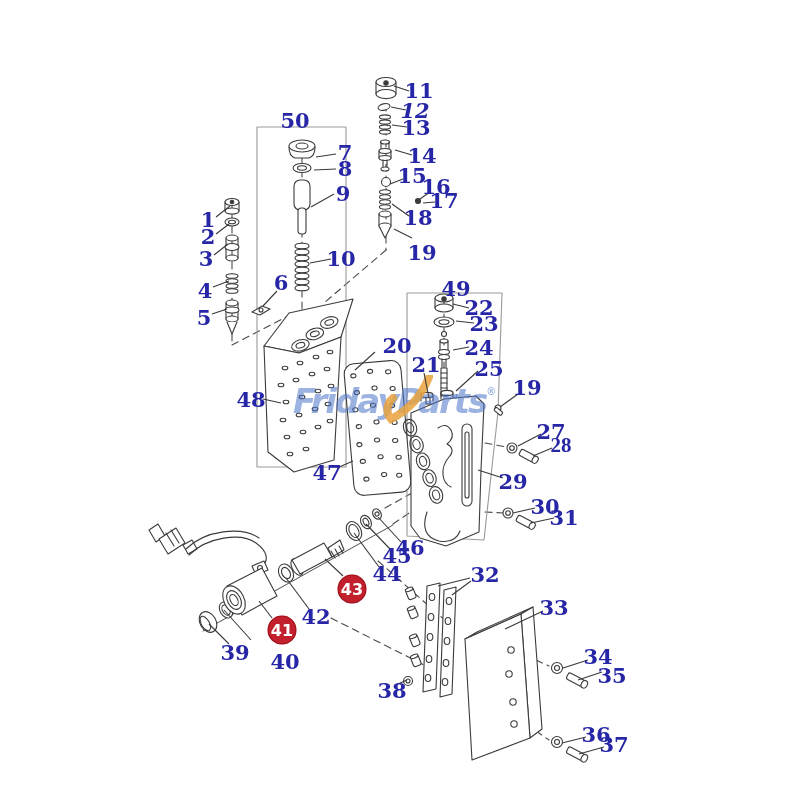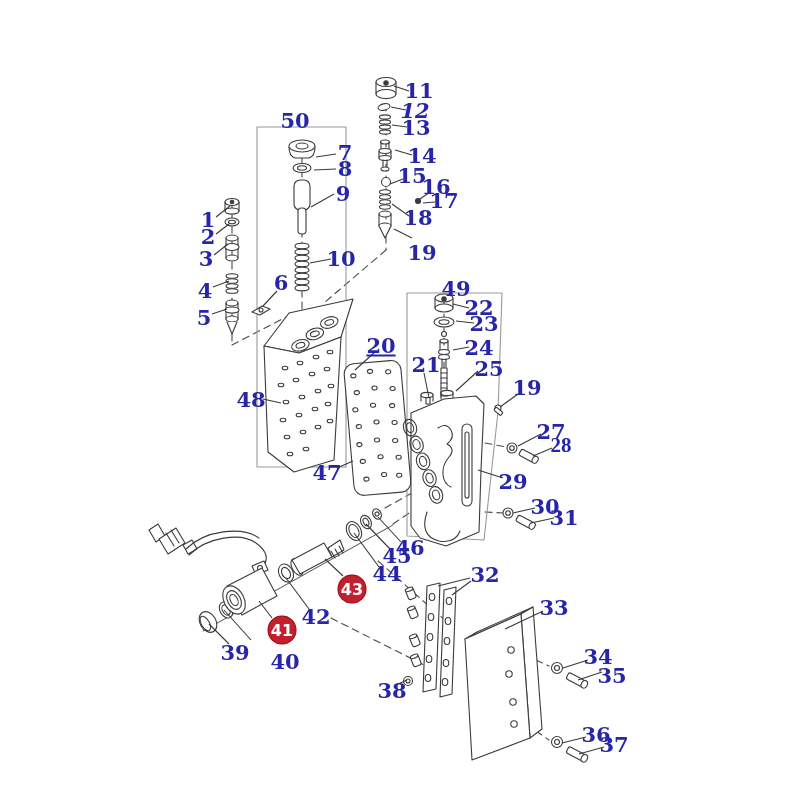--- a/index.html
+++ b/index.html
@@ -354,20 +354,26 @@
         <ellipse cx="366" cy="522" rx="5" ry="7"></ellipse>
           <ellipse cx="366" cy="522" rx="2.5" ry="4"></ellipse>
       </g>
       <g transform="rotate(-28 377 514)">
         <ellipse cx="377" cy="514" rx="4" ry="5.5"></ellipse>
           <circle cx="377" cy="514" r="2"></circle>
       </g>
     </g>
   </svg>
 
+  <div id="watermark">
+    <span>Friday</span><span>Parts</span><span class="reg">®</span>
+    <svg id="wm-check" width="60" height="60" viewBox="0 0 60 60">
+      <path d="M48,2 C40,22 26,36 10,44 C4,37 6,28 12,23" fill="none" stroke="var(--wm-orange,#e8a23c)" stroke-width="8" stroke-linecap="round" opacity="0.85"></path>
+    </svg>
+  </div>
 
   <svg id="leader-svg" width="800" height="800" viewBox="0 0 800 800">
       <line x1="216" y1="217" x2="230" y2="206" stroke="#3a3a3a" stroke-width="1.1"></line>
       <line x1="216" y1="234" x2="229" y2="224" stroke="#3a3a3a" stroke-width="1.1"></line>
       <line x1="214" y1="255" x2="228" y2="244" stroke="#3a3a3a" stroke-width="1.1"></line>
       <line x1="213" y1="287" x2="229" y2="281" stroke="#3a3a3a" stroke-width="1.1"></line>
       <line x1="212" y1="314" x2="227" y2="309" stroke="#3a3a3a" stroke-width="1.1"></line>
       <line x1="277" y1="291" x2="263" y2="306" stroke="#3a3a3a" stroke-width="1.1"></line>
       <line x1="336" y1="154" x2="316" y2="157" stroke="#3a3a3a" stroke-width="1.1"></line>
       <line x1="336" y1="169" x2="314" y2="170" stroke="#3a3a3a" stroke-width="1.1"></line>
@@ -427,21 +433,21 @@
       <div class="callout" style="left: 341px; top: 258px;">10</div>
       <div class="callout" style="left: 419px; top: 90px;">11</div>
       <div class="callout" style="left: 415px; top: 110px; font-style: italic;">12</div>
       <div class="callout" style="left: 416px; top: 127px;">13</div>
       <div class="callout" style="left: 422px; top: 155px;">14</div>
       <div class="callout" style="left: 412px; top: 175px;">15</div>
       <div class="callout" style="left: 436px; top: 186px;">16</div>
       <div class="callout" style="left: 444px; top: 200px;">17</div>
       <div class="callout" style="left: 418px; top: 217px;">18</div>
       <div class="callout" style="left: 422px; top: 252px;">19</div>
-      <div class="callout" style="left: 381px; top: 345px; text-decoration: underline;">20</div>
+      <div class="callout" style="left: 397px; top: 345px;">20</div>
       <div class="callout" style="left: 426px; top: 364px;">21</div>
       <div class="callout" style="left: 479px; top: 307px;">22</div>
       <div class="callout" style="left: 484px; top: 323px;">23</div>
       <div class="callout" style="left: 479px; top: 347px;">24</div>
       <div class="callout" style="left: 489px; top: 368px;">25</div>
       <div class="callout" style="left: 527px; top: 387px;">19</div>
       <div class="callout" style="left: 551px; top: 431px;">27</div>
       <div class="callout" style="left: 561px; top: 445px; font-family: Liberation Serif, serif;">28</div>
       <div class="callout" style="left: 513px; top: 481px;">29</div>
       <div class="callout" style="left: 545px; top: 506px;">30</div>

